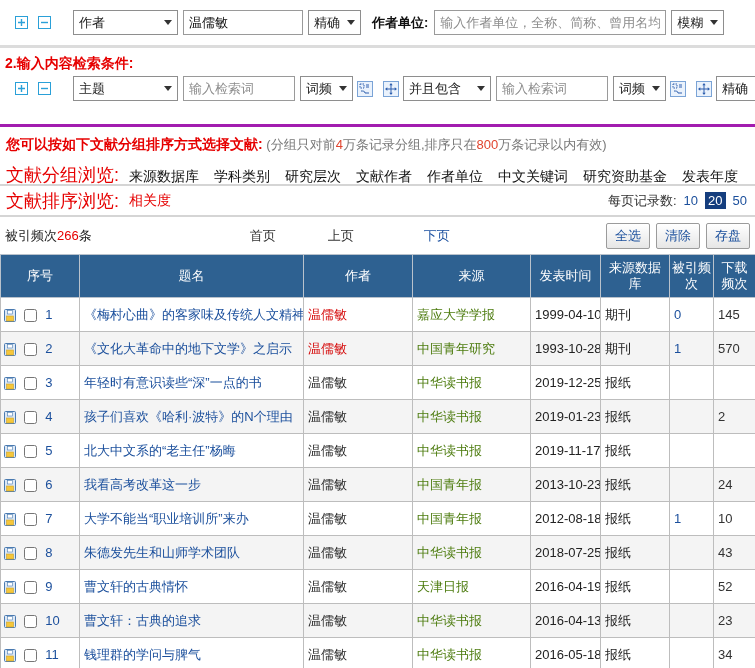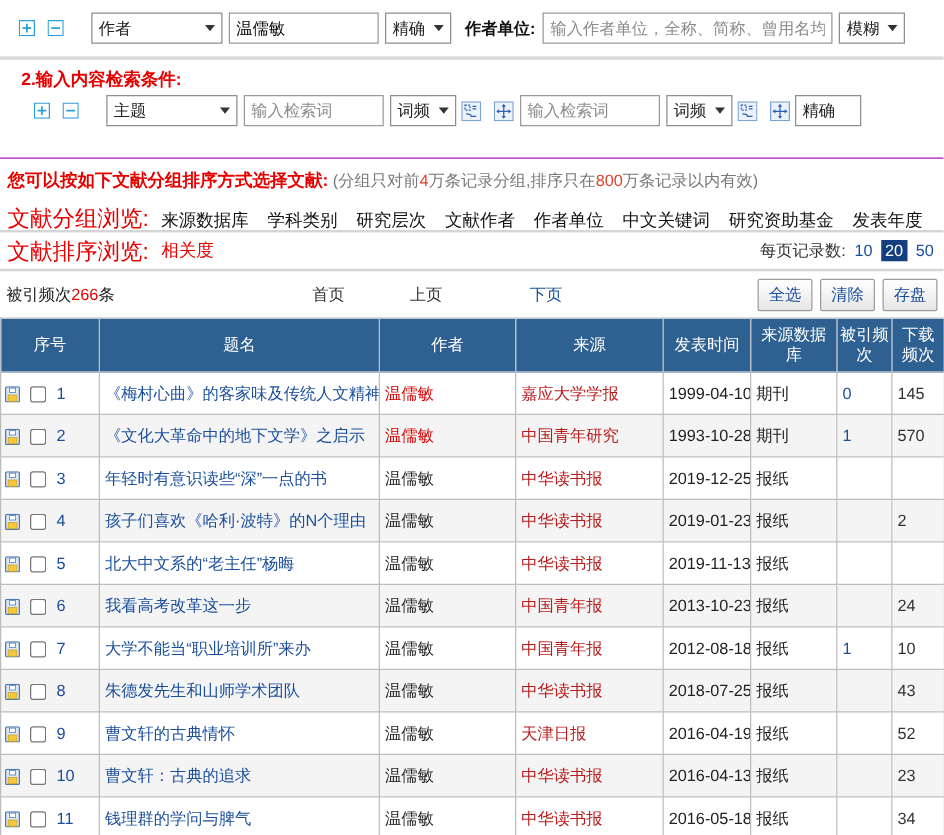--- a/index.html
+++ b/index.html
@@ -29,21 +29,21 @@
   .topbar {
     display:flex; align-items:center; height:48px; box-sizing:border-box;
     padding-left:15px; border-bottom:3px solid #dcdcdc;
   }
   .topbar .sq-icon + .sq-icon { margin-left:10px; }
   .w105{width:105px} .w120{width:120px} .w52{width:53px} .w232{width:232px} .w112{width:112px} .w88{width:88px}
   .ml22{margin-left:22px} .ml5{margin-left:5px} .ml4{margin-left:4px} .ml2{margin-left:2px}
   .unit-label { font-weight:bold; margin:0 6px 0 11px; color:#111; flex:none; }
 
   
-  .section2 { height:79px; box-sizing:border-box; padding-top:5px; border-bottom:1px solid #a21caf;padding-left:12px; }
+  .section2 { height:79px; box-sizing:border-box; padding-top:5px; border-bottom:3px solid #a21caf; }
   .sec-title { color:#e60000; font-weight:bold; font-size:14px; margin:2px 0 3px 5px; }
   .controls { display:flex; align-items:center; margin-left:15px; }
   .controls .sq-icon + .sq-icon { margin-left:10px; }
   .btn-row { display:flex; align-items:center; justify-content:flex-end; margin:5px 26px 0 0; }
   .orange-btn {
     background:linear-gradient(#fcd36d,#f5a81f); border:1px solid #dd9512;
     color:#6e4a00; font-size:13px; font-family:inherit; padding:4px 13px;
     border-radius:3px; cursor:pointer; margin-left:9px;
   }
   .chk { margin:0 4px 0 12px; width:13px; height:13px; cursor:pointer; }
@@ -91,21 +91,21 @@
     overflow:hidden; white-space:nowrap; background:#fff; vertical-align:middle;
   }
   table.results tbody tr:nth-child(even) td { background:#f4f4f4; }
   .c-idx { padding-left:3px !important; }
   .c-idx .floppy { vertical-align:middle; margin-right:4px; }
   .c-idx input { vertical-align:middle; margin:0 5px 0 0; width:13px; height:13px; }
   .idx { color:#1b4f9c; }
   .title-link { color:#1b4f9c; }
   .author-link { color:#222; cursor:pointer; }
   .hl-red { color:#d40000 !important; }
-  .c-source span { color:#b91c1c; }
+  .c-source span { color:#4d7c0f; }
   .c-date,.c-db { color:#222; }
   .c-cited a { color:#1b4f9c; }
   .c-dl { color:#333; }
 </style>
 </head>
 <body>
 
 <div class="topbar">
   <span class="sq-icon">
     <svg width="13" height="13" viewBox="0 0 13 13">
@@ -167,20 +167,24 @@
           <path d="M9 4h3M9 6h3M4 10c2 0 4 0 4 2h4" stroke="#2f5fae" fill="none"></path>
         </svg>
     </span>
     <span class="sq-icon ml2">
       <svg width="16" height="16" viewBox="0 0 16 16">
           <rect x="0.5" y="0.5" width="15" height="15" fill="#eaf2fc" stroke="#7aa3d6"></rect>
           <path d="M8 3v10M3 8h10" stroke="#2f5fae"></path>
           <path d="M8 2L6.3 4.3h3.4zM8 14l-1.7-2.3h3.4zM2 8l2.3-1.7v3.4zM14 8l-2.3-1.7v3.4z" fill="#2f5fae"></path>
         </svg>
     </span>
+    <div class="sel w88 ml4">
+      <span>并且包含</span>
+      <span class="caret"></span>
+    </div>
     <input class="inp w112 ml5" type="text" placeholder="输入检索词" style="">
     <div class="sel w52 ml5">
       <span>词频</span>
       <span class="caret"></span>
     </div>
     <span class="sq-icon ml4">
       <svg width="16" height="16" viewBox="0 0 16 16">
           <rect x="0.5" y="0.5" width="15" height="15" fill="#eaf2fc" stroke="#7aa3d6"></rect>
           <rect x="3" y="3" width="4" height="4" fill="none" stroke="#2f5fae" stroke-dasharray="1.5 1"></rect>
           <path d="M9 4h3M9 6h3M4 10c2 0 4 0 4 2h4" stroke="#2f5fae" fill="none"></path>
@@ -347,21 +351,21 @@
               <rect x="3.5" y="1.5" width="5" height="3.5" fill="#fff" stroke="#4a7ab0" stroke-width="0.6"></rect>
               <rect x="2.5" y="7" width="7" height="5" fill="#f6c73b" stroke="#c9a02a" stroke-width="0.6"></rect>
             </svg>
       </span>
       <input type="checkbox" style="">
       <span class="idx">5</span>
     </td>
     <td class="c-title"><a class="title-link">北大中文系的“老主任”杨晦</a></td>
     <td class="c-author"><a class="author-link">温儒敏</a></td>
     <td class="c-source"><span>中华读书报</span></td>
-    <td class="c-date">2019-11-13</td>
+    <td class="c-date">2019-11-17</td>
     <td class="c-db">报纸</td>
     <td class="c-cited"><a></a></td>
     <td class="c-dl"></td>
   </tr>
       <tr>
     <td class="c-idx">
       <span class="floppy sq-icon">
         <svg width="12" height="13" viewBox="0 0 12 13">
               <rect x="0.5" y="0.5" width="11" height="12" rx="1" fill="#dce8f6" stroke="#4a7ab0"></rect>
               <rect x="3.5" y="1.5" width="5" height="3.5" fill="#fff" stroke="#4a7ab0" stroke-width="0.6"></rect>

